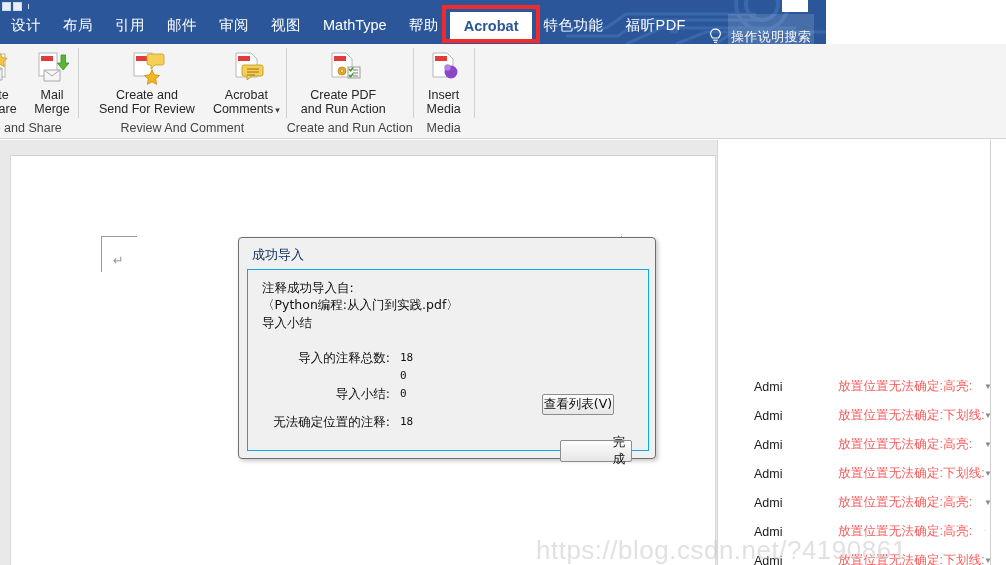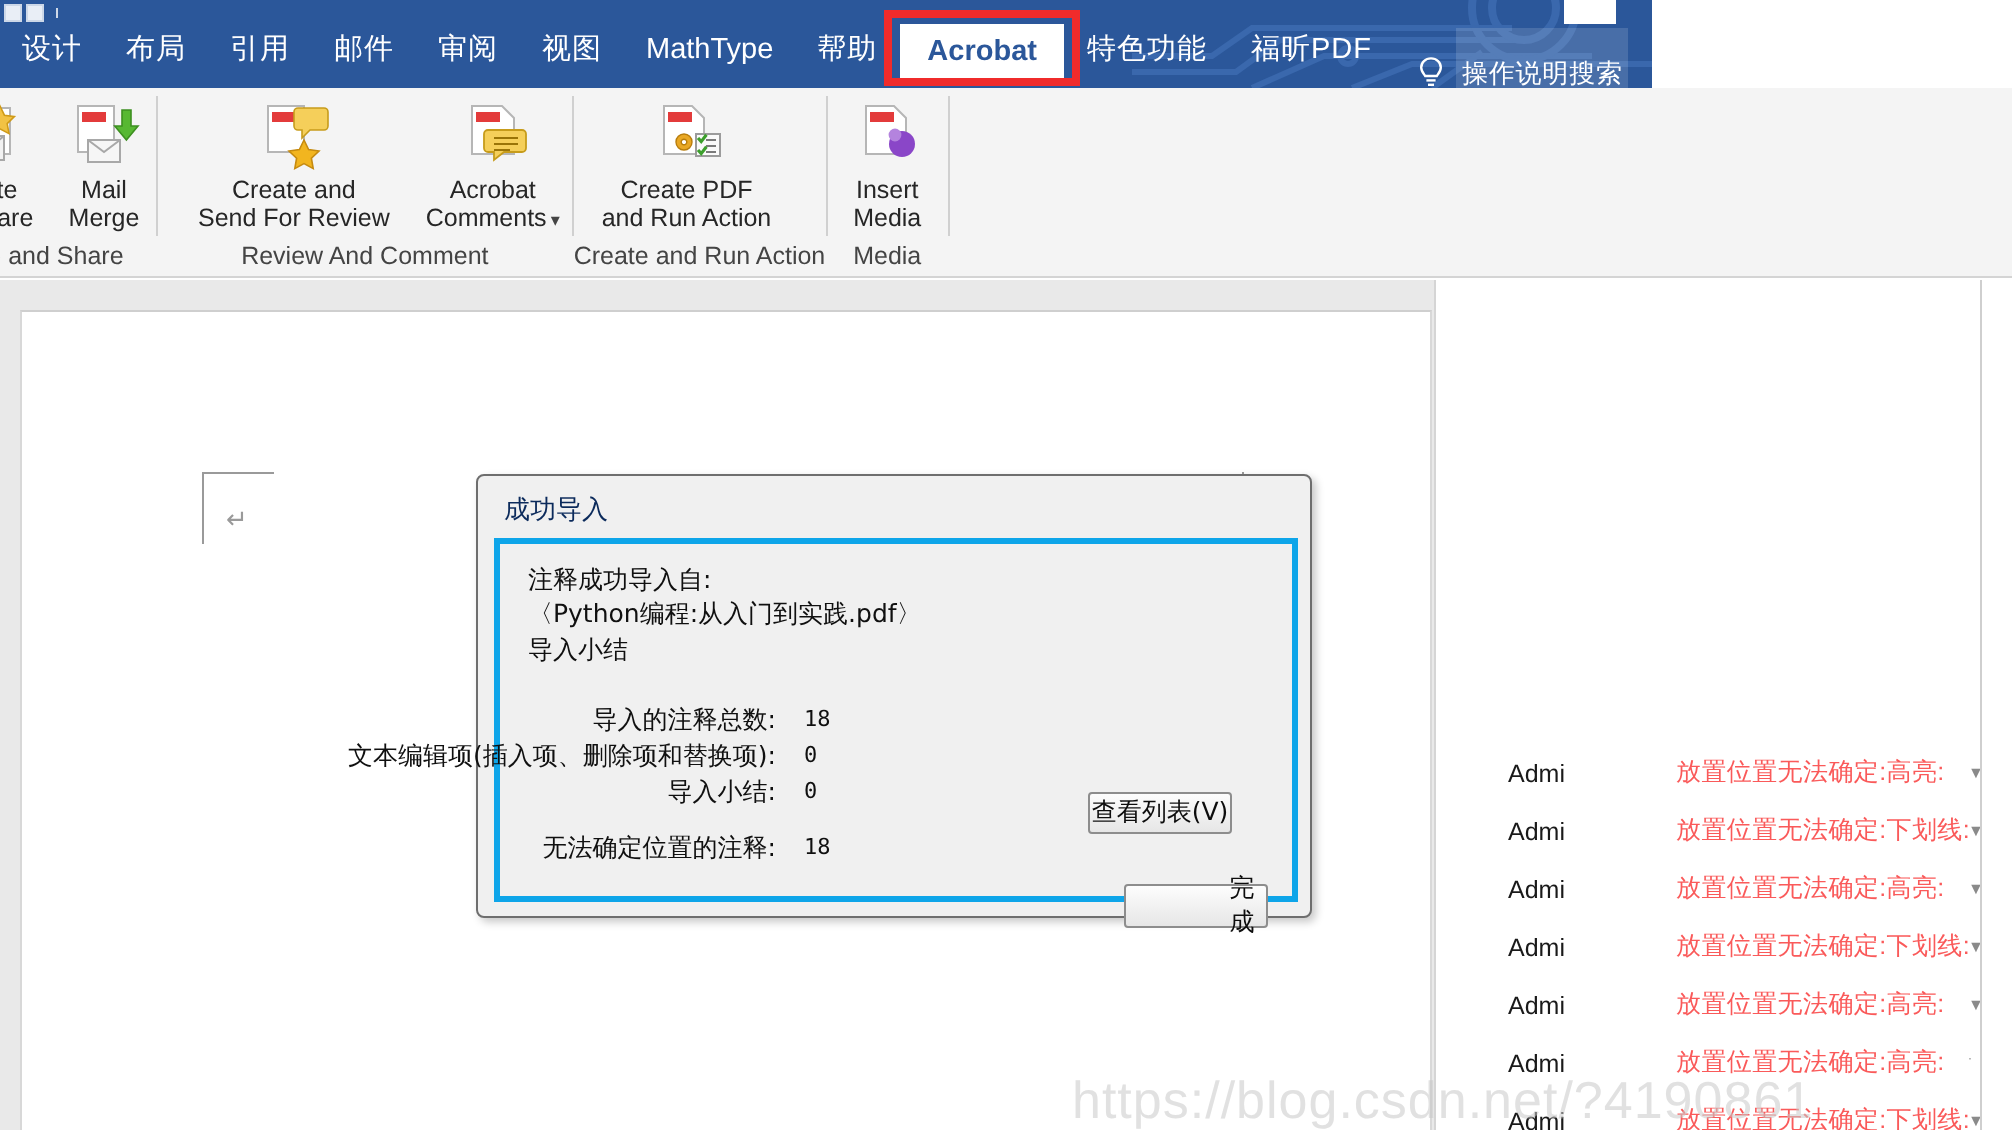--- a/index.html
+++ b/index.html
@@ -132,21 +132,21 @@
     position:absolute; left:238px; top:237px; width:418px; height:222px;
     background:#f0f0f0; border:1px solid #6e6e6e; border-radius:4px;
     box-shadow:2px 2px 4px rgba(0,0,0,0.22);
   }
   .dlg-title {
     position:absolute; left:13px; top:8px; font-size:13px; color:#0b2a5b;
     font-family:"Liberation Sans","DejaVu Sans",sans-serif;
   }
   .dlg-body {
     position:absolute; left:8px; top:31px; width:402px; height:182px;
-    background:#f0f0f0; border:3px solid #0ea5e9;
+    background:#f0f0f0; border:1px solid #0ea5e9;
   }
   .dlg-l1 { position:absolute; left:14px; top:10px; font-size:12.5px; color:#101010;
             font-family:"DejaVu Sans","Liberation Sans",sans-serif; }
   .dlg-l2 { position:absolute; left:14px; top:27px; font-size:12.5px; color:#101010;
             font-family:"DejaVu Sans","Liberation Sans",sans-serif; }
   .dlg-l3 { position:absolute; left:14px; top:45px; font-size:12.5px; color:#101010;
             font-family:"DejaVu Sans","Liberation Sans",sans-serif; }
   .stat { position:absolute; font-size:12.5px; color:#101010;
           font-family:"DejaVu Sans","Liberation Sans",sans-serif; }
   .stat-lbl { right:258px; text-align:right; white-space:nowrap; }
@@ -398,21 +398,20 @@
   <div class="dlg">
     <div class="dlg-title">成功导入</div>
     <div class="dlg-body">
       <div class="dlg-l1">注释成功导入自:</div>
       <div class="dlg-l2">〈Python编程:从入门到实践.pdf〉</div>
       <div class="dlg-l3">导入小结</div>
 
       <div class="stat stat-lbl" style="top:80px;">导入的注释总数:</div>
       <div class="stat stat-val" style="top:81px;">18</div>
 
-      <div class="stat stat-lbl" style="top:98px;">文本编辑项(插入项、删除项和替换项):</div>
       <div class="stat stat-val" style="top:99px;">0</div>
 
       <div class="stat stat-lbl" style="top:116px;">导入小结:</div>
       <div class="stat stat-val" style="top:117px;">0</div>
 
       <div class="stat stat-lbl" style="top:144px;">无法确定位置的注释:</div>
       <div class="stat stat-val" style="top:145px;">18</div>
 
       <div class="btn" style="left:294px; top:124px; width:72px; height:21px;">查看列表(V)</div>
       <div class="btn" style="left:312px; top:170px; width:72px; height:22px;padding-left:46px;">完成</div>

